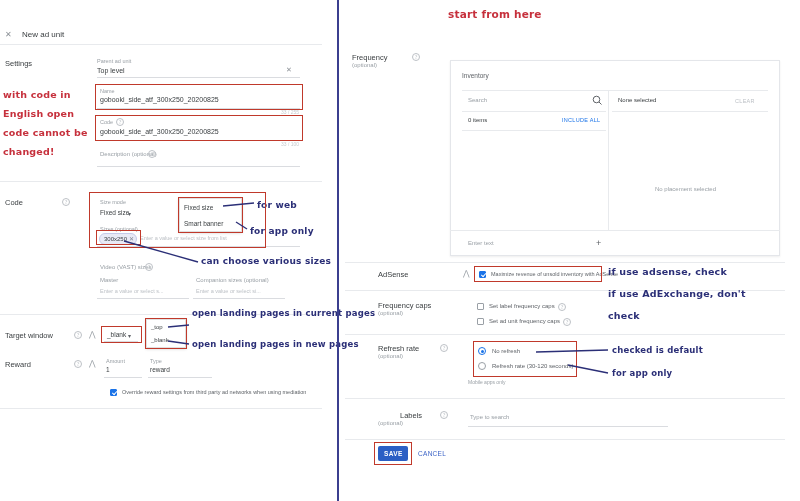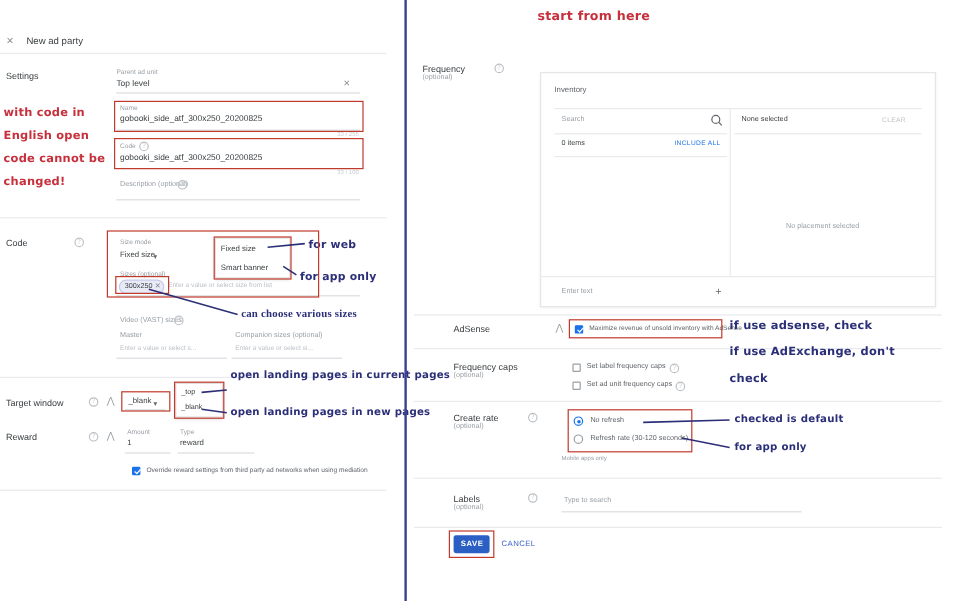--- a/index.html
+++ b/index.html
@@ -246,21 +246,21 @@
   }
   svg.overlay { position: absolute; inset: 0; pointer-events: none; }
 </style>
 </head>
 <body>
 
 <div class="stage">
 
 
   <div class="x-btn" style="left:5px; top:30px;">✕</div>
-  <div class="sect-label" style="left:22px; top:30px; font-size:8px;">New ad party</div>
+  <div class="sect-label" style="left:22px; top:30px; font-size:8px;">New ad unit</div>
   <div class="hrule" style="left:0px; top:44px; width:322px;"></div>
 
   <div class="sect-label" style="left:5px; top:59px;">Settings</div>
 
   <div class="field-lbl" style="left:97px; top:58px;">Parent ad unit</div>
   <div class="field-val" style="left:97px; top:67px;">Top level</div>
   <div class="field" style="left:97px; top:77px; width:203px; height:1px;"></div>
   <div class="x-btn" style="left:286px; top:66px; font-size:7px;">✕</div>
 
   <div class="field-lbl" style="left:100px; top:88px;">Name</div>
@@ -341,21 +341,21 @@
 
   <div class="hrule" style="left:0px; top:408px; width:322px;"></div>
 
   <div class="anno-red" style="left:3px; top:89px; font-size:9.5px;">with code in</div>
   <div class="anno-red" style="left:3px; top:108px; font-size:9.5px;">English open</div>
   <div class="anno-red" style="left:3px; top:127px; font-size:9.5px;">code cannot be</div>
   <div class="anno-red" style="left:3px; top:146px; font-size:9.5px;">changed!</div>
 
   <div class="anno-blue" style="left:257px; top:200px; font-size:9px;">for web</div>
   <div class="anno-blue" style="left:250px; top:226px; font-size:9px;">for app only</div>
-  <div class="anno-blue" style="left:201px; top:256px; font-size:9px;font-family:Liberation Serif, serif;">can choose various sizes</div>
+  <div class="anno-blue" style="left:201px; top:256px; font-size:9px;">can choose various sizes</div>
   <div class="anno-blue" style="left:192px; top:308px; font-size:8.5px;">open landing pages in current pages</div>
   <div class="anno-blue" style="left:192px; top:339px; font-size:8.5px;">open landing pages in new pages</div>
 
   <div class="redbox" style="left:95px; top:84px; width:208px; height:26px;"></div>
   <div class="redbox" style="left:95px; top:115px; width:208px; height:26px;"></div>
   <div class="redbox" style="left:89px; top:192px; width:177px; height:56px;"></div>
   <div class="redbox" style="left:178px; top:197px; width:65px; height:36px;"></div>
   <div class="redbox" style="left:96px; top:230px; width:45px; height:15px;"></div>
   <div class="redbox" style="left:101px; top:326px; width:41px; height:17px;"></div>
   <div class="redbox" style="left:145px; top:318px; width:42px; height:31px;"></div>
@@ -408,34 +408,34 @@
   <div class="cbx" style="left:477px; top:303px;"></div>
   <div class="cbx-lbl" style="left:489px; top:303px;">Set label frequency caps</div>
   <div class="help-icon" style="left:558px; top:303px;">?</div>
 
   <div class="cbx" style="left:477px; top:318px;"></div>
   <div class="cbx-lbl" style="left:489px; top:318px;">Set ad unit frequency caps</div>
   <div class="help-icon" style="left:563px; top:318px;">?</div>
 
   <div class="hrule" style="left:345px; top:334px; width:440px;"></div>
 
-  <div class="sect-label" style="left:378px; top:344px;">Create rate</div>
+  <div class="sect-label" style="left:378px; top:344px;">Refresh rate</div>
   <div class="sect-sub" style="left:378px; top:353px;">(optional)</div>
   <div class="help-icon" style="left:440px; top:344px;">?</div>
 
   <div class="radio on" style="left:478px; top:347px;"></div>
   <div class="cbx-lbl" style="left:492px; top:348px;">No refresh</div>
 
   <div class="radio" style="left:478px; top:362px;"></div>
   <div class="cbx-lbl" style="left:492px; top:363px;">Refresh rate (30-120 seconds)</div>
   <div class="muted-sm" style="left:468px; top:379px; font-size:5px;">Mobile apps only</div>
 
   <div class="hrule" style="left:345px; top:398px; width:440px;"></div>
 
-  <div class="sect-label" style="left:378px; top:411px;">Labels</div>
+  <div class="sect-label" style="left:400px; top:411px;">Labels</div>
   <div class="sect-sub" style="left:378px; top:420px;">(optional)</div>
   <div class="help-icon" style="left:440px; top:411px;">?</div>
   <div class="muted-sm" style="left:470px; top:414px;">Type to search</div>
   <div class="field" style="left:468px; top:426px; width:200px; height:1px;"></div>
 
   <div class="hrule" style="left:345px; top:439px; width:440px;"></div>
 
   <button class="btn-primary" style="left:378px; top:446px; width:30px; height:15px;">SAVE</button>
   <button class="btn-flat" style="left:412px; top:449px;">CANCEL</button>
 

